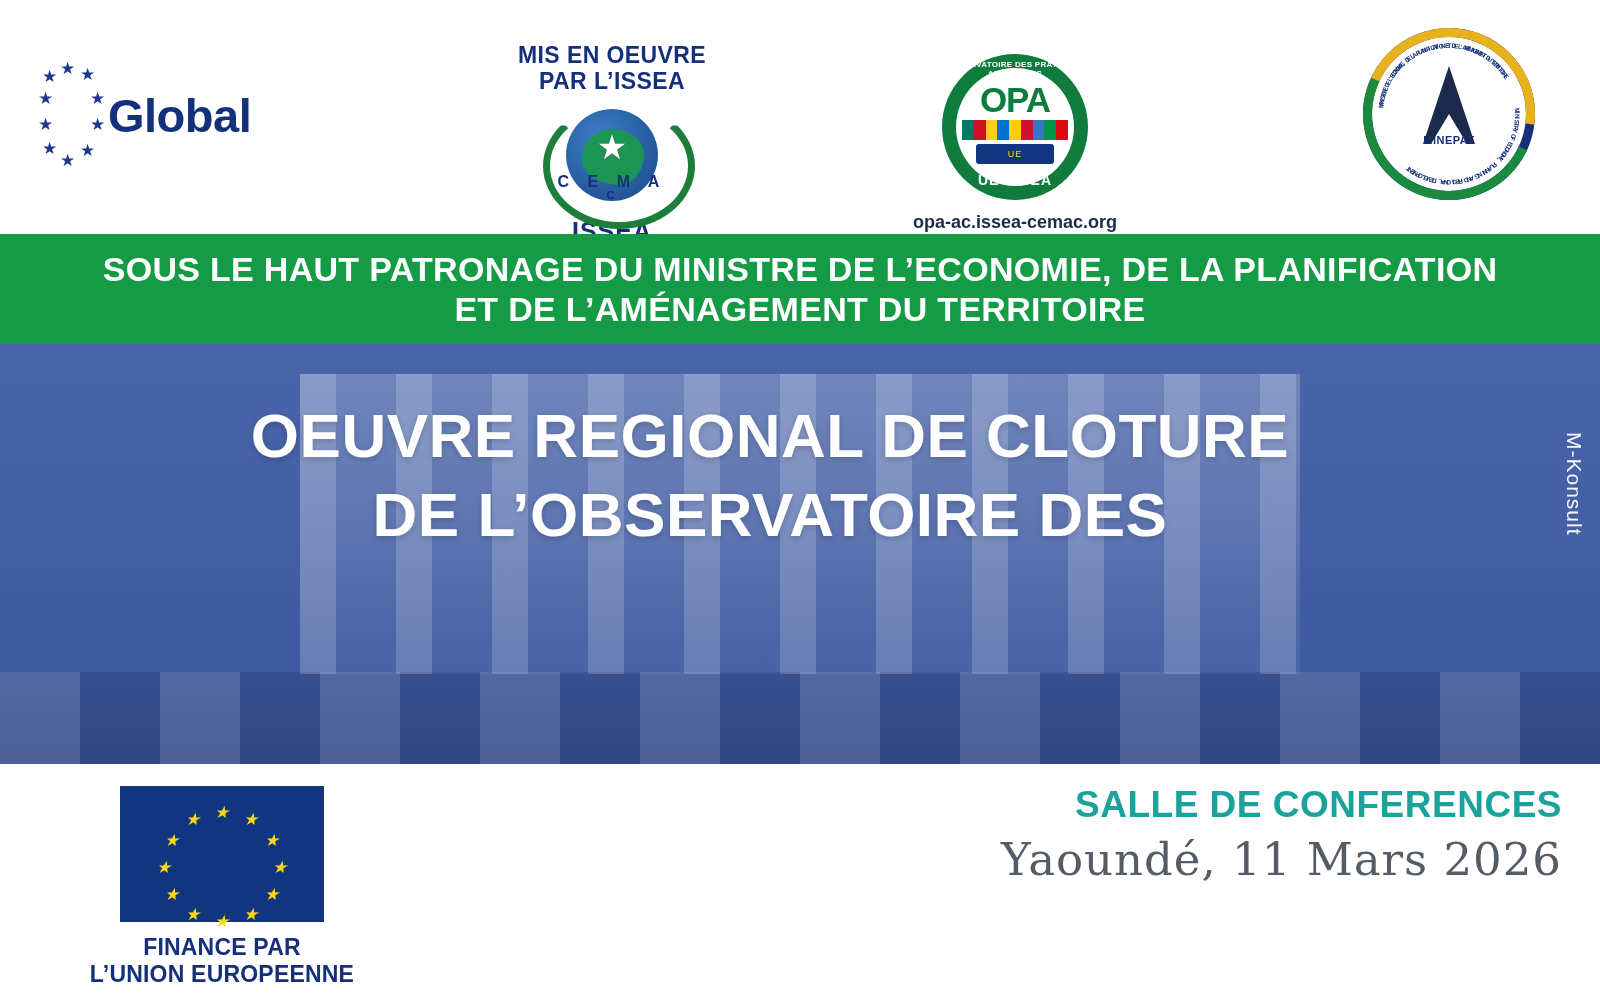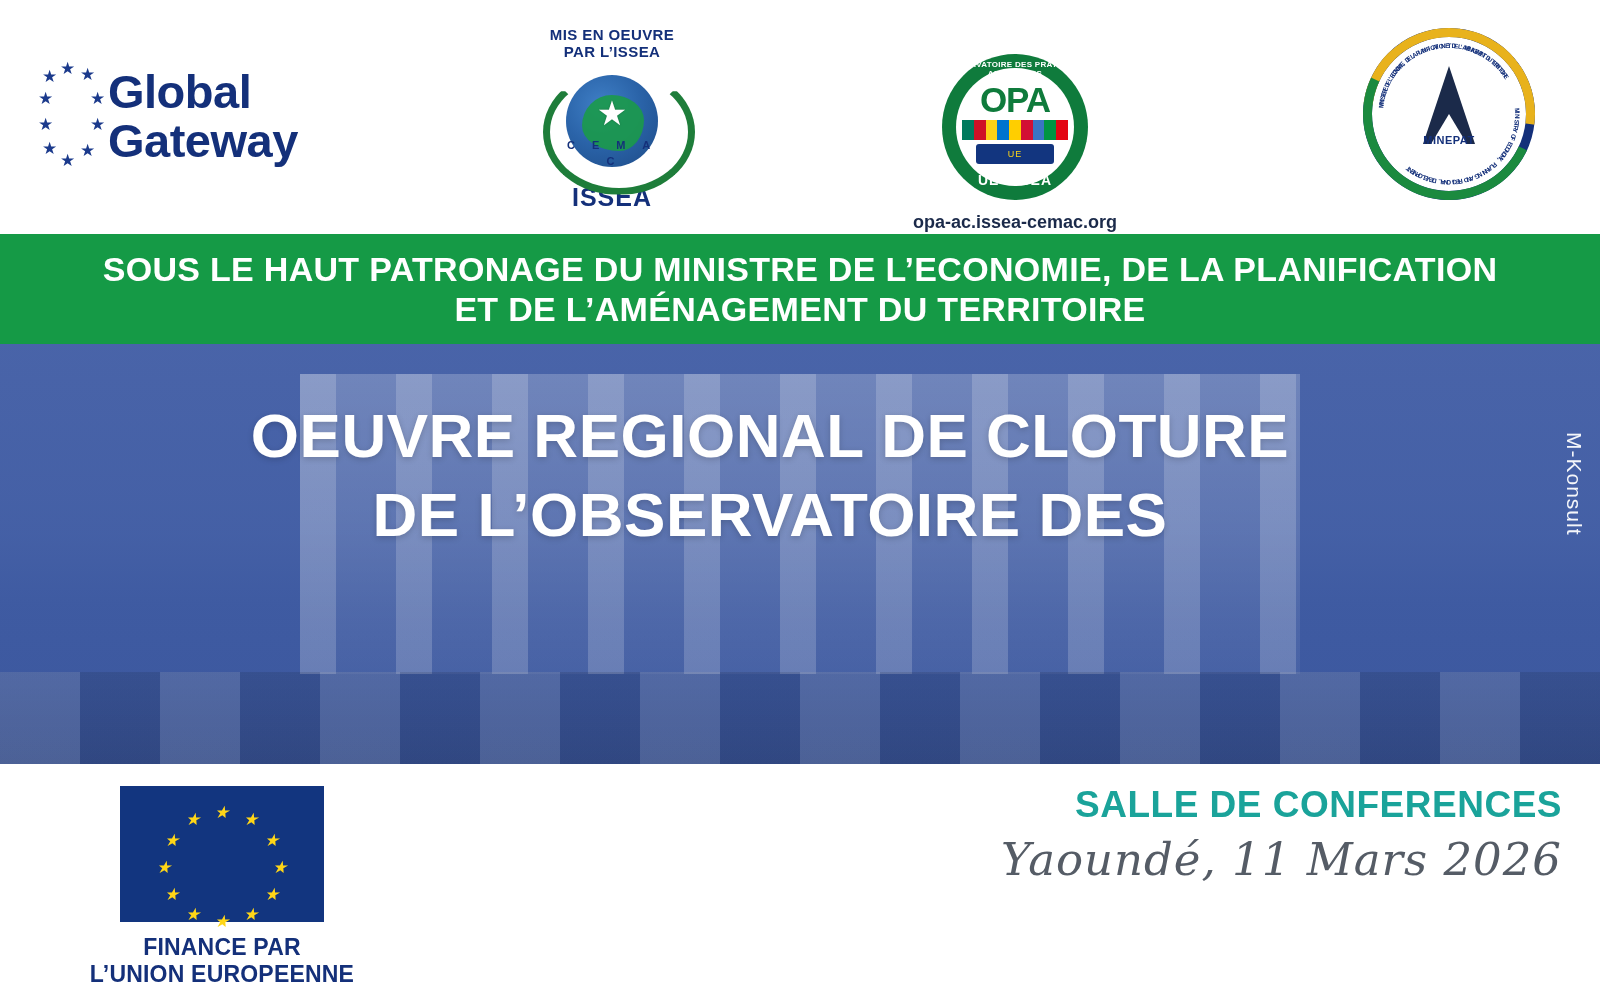--- a/index.html
+++ b/index.html
@@ -56,25 +56,26 @@
 
   
   .issea-wrap {
     position: absolute;
     left: 512px;
     top: 26px;
     width: 200px;
     text-align: center;
   }
   .issea-top {
-    font-size: 15px;
+    font-size: 23px;
     font-weight: bold;
     color: #14307a;
     line-height: 1.15;
     letter-spacing: 0.4px;
+    margin-top: 16px;
   }
   .issea-emblem {
     position: relative;
     width: 150px;
     height: 128px;
     margin: 6px auto 0;
   }
   .issea-globe {
     position: absolute;
     left: 29px; top: 8px;
@@ -107,21 +108,21 @@
     width: 138px; height: 112px;
     border: 7px solid #1e7d3a;
     border-radius: 50%;
     border-top-color: transparent;
     clip-path: inset(18% 0 0 0);
   }
   .cemac-letters {
     position: absolute;
     left: 0; top: 72px;
     width: 150px;
-    font-size: 11px;
+    font-size: 16px;
     font-weight: bold;
     color: #14307a;
     letter-spacing: 7px;
     text-align: center;
   }
   .cemac-sub {
     position: absolute;
     left: 0; top: 88px;
     width: 150px;
     font-size: 11px;
@@ -450,21 +451,20 @@
     font-weight: bold;
     color: #1aa39a;
     letter-spacing: .5px;
     line-height: 1.08;
   }
   .venue-date {
     margin-top: 8px;
     font-size: 45px;
     color: #555c66;
     font-family: "DejaVu Serif", serif;
-    font-style: italic;
     letter-spacing: 1px;
   }
 </style>
 </head>
 <body>
 
 <div class="logo-bar">
 
   <div class="gg-wrap">
     <div class="gg-stars">
@@ -474,21 +474,20 @@
       <span style="left:0px;  top:30px;">★</span>
       <span style="left:52px; top:30px;">★</span>
       <span style="left:0px;  top:56px;">★</span>
       <span style="left:52px; top:56px;">★</span>
       <span style="left:4px;  top:80px;">★</span>
       <span style="left:42px; top:82px;">★</span>
       <span style="left:22px; top:92px;">★</span>
     </div>
     <div class="gg-text">
       <div>Global</div>
-      <div>Gateway</div>
     </div>
   </div>
 
   <div class="issea-wrap">
     <div class="issea-top">
       <div>MIS EN OEUVRE</div>
       <div>PAR L’ISSEA</div>
     </div>
     <div class="issea-emblem">
       <div class="wreath"></div>

